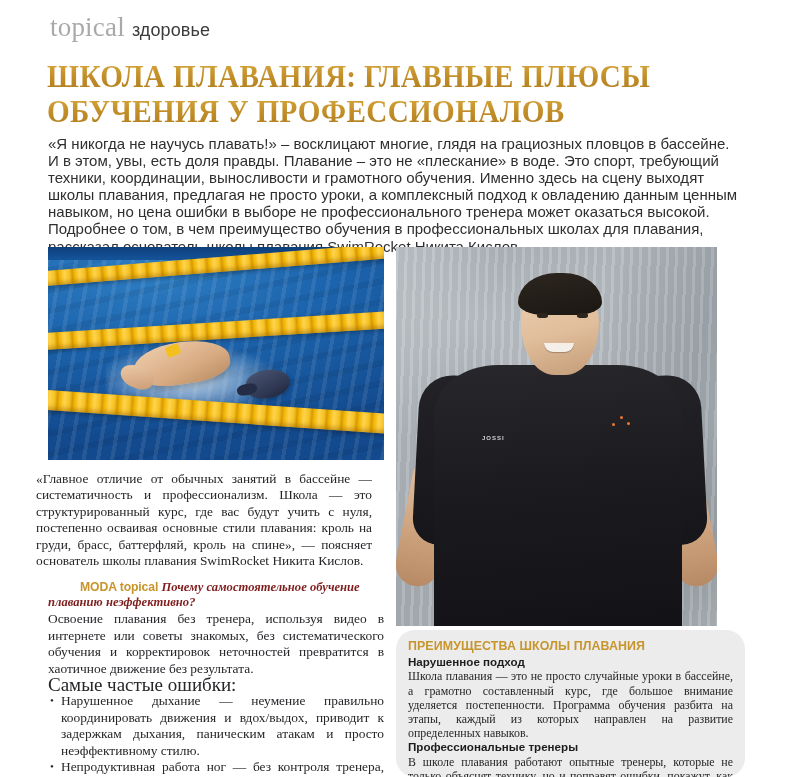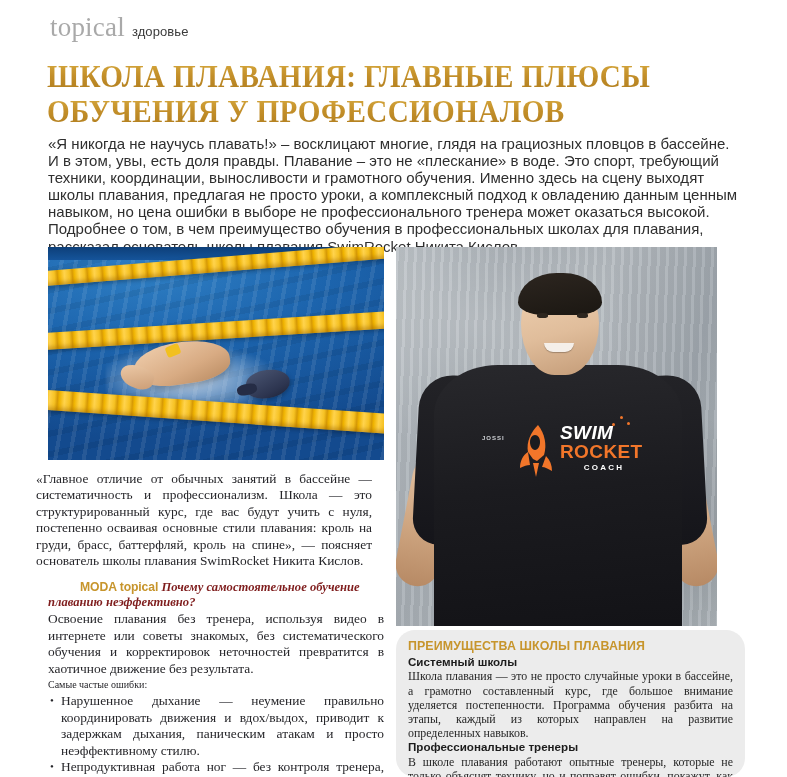--- a/index.html
+++ b/index.html
@@ -35,21 +35,21 @@
   }
   .kicker-brand {
     font-family: "Liberation Serif", serif;
     font-size: 27px;
     line-height: 1;
     color: #a9a9a9;
     letter-spacing: 0.2px;
   }
   .kicker-section {
     font-family: "Liberation Sans", sans-serif;
-    font-size: 13px;
+    font-size: 18px;
     line-height: 1;
     color: #3b3b3b;
     letter-spacing: 0.1px;
   }
 
   
   .headline {
     position: absolute;
     left: 47px;
     top: 61px;
@@ -375,21 +375,21 @@
   .qa-body {
     margin-top: 1px;
     font-family: "Liberation Serif", serif;
     font-size: 13.4px;
     line-height: 16.4px;
     color: #26262a;
     text-align: justify;
   }
   .qa-subhead {
     font-family: "Liberation Serif", serif;
-    font-size: 10px;
+    font-size: 19px;
     line-height: 16.4px;
     color: #26262a;
   }
   ul.bullets {
     margin: 0;
     padding: 0;
     list-style: none;
     font-family: "Liberation Serif", serif;
     font-size: 13.4px;
     line-height: 16.4px;
@@ -487,34 +487,20 @@
     <div class="coach-neck"></div>
     <div class="coach-body"></div>
     <div class="coach-head"></div>
     <div class="coach-hair"></div>
     <div class="coach-eye l"></div>
     <div class="coach-eye r"></div>
     <div class="coach-smile"></div>
 
     <div class="brand-jossi">JOSSI</div>
 
-    <div class="shirt-logo">
-      <svg class="rocket" viewBox="0 0 38 58">
-        <path d="M22 2c7 9 9 20 6 30l-7 6-4-2-5-7C10 19 15 9 22 2z" fill="#f2762a"></path>
-        <path d="M12 29c-5 3-8 9-8 16 4-2 7-3 10-3z" fill="#f2762a"></path>
-        <path d="M30 33c4 4 6 9 6 15-4-2-7-4-10-4z" fill="#f2762a"></path>
-        <path d="M17 40l3 14 3-14z" fill="#f2762a"></path>
-        <path d="M19 12c3 0 5 3 5 7s-2 8-5 8-5-4-5-8 2-7 5-7z" fill="#1b1b1f"></path>
-      </svg>
-      <div class="logo-words">
-        <div class="logo-swim">SWIM</div>
-        <div class="logo-rocket">ROCKET</div>
-        <div class="logo-coach">COACH</div>
-      </div>
-    </div>
     <div class="logo-stars">
         <i></i>
         <i></i>
         <i></i>
       </div>
   </div>
 
   <div class="quote-block">«Главное отличие от обычных занятий в бассейне — систематичность и профессионализм. Школа — это структурированный курс, где вас будут учить с нуля, постепенно осваивая основные стили плавания: кроль на груди, брасс, баттерфляй, кроль на спине», — поясняет основатель школы плавания SwimRocket Никита Кислов.</div>
 
   <div class="qa-block">
@@ -528,21 +514,21 @@
       <li>Нарушенное дыхание — неумение правильно координировать движения и вдох/выдох, приводит к задержкам дыхания, паническим атакам и просто неэффективному стилю.</li>
       <li>Непродуктивная работа ног — без контроля тренера, ноги могут работать хаотично, тратя энергию впустую и не создавая необходимую тягу.</li>
     </ul>
 
   </div>
 
   <div class="grey-box">
     <div class="gb-inner">
       <div class="gb-title">ПРЕИМУЩЕСТВА ШКОЛЫ ПЛАВАНИЯ</div>
 
-      <div class="gb-sub">Системный школы</div>
+      <div class="gb-sub">Нарушенное подход</div>
       <div class="gb-text">Школа плавания — это не просто случайные уроки в бассейне, а грамотно составленный курс, где большое внимание уделяется постепенности. Программа обучения разбита на этапы, каждый из которых направлен на развитие определенных навыков.</div>
 
       <div class="gb-sub">Профессиональные тренеры</div>
       <div class="gb-text">В школе плавания работают опытные тренеры, которые не только объяснят технику, но и поправят ошибки, покажут, как правильно дышать, работать ногами и руками, чтобы движения были максимально эффективными.</div>
 
     </div>
   </div>
 
 </div>
 

